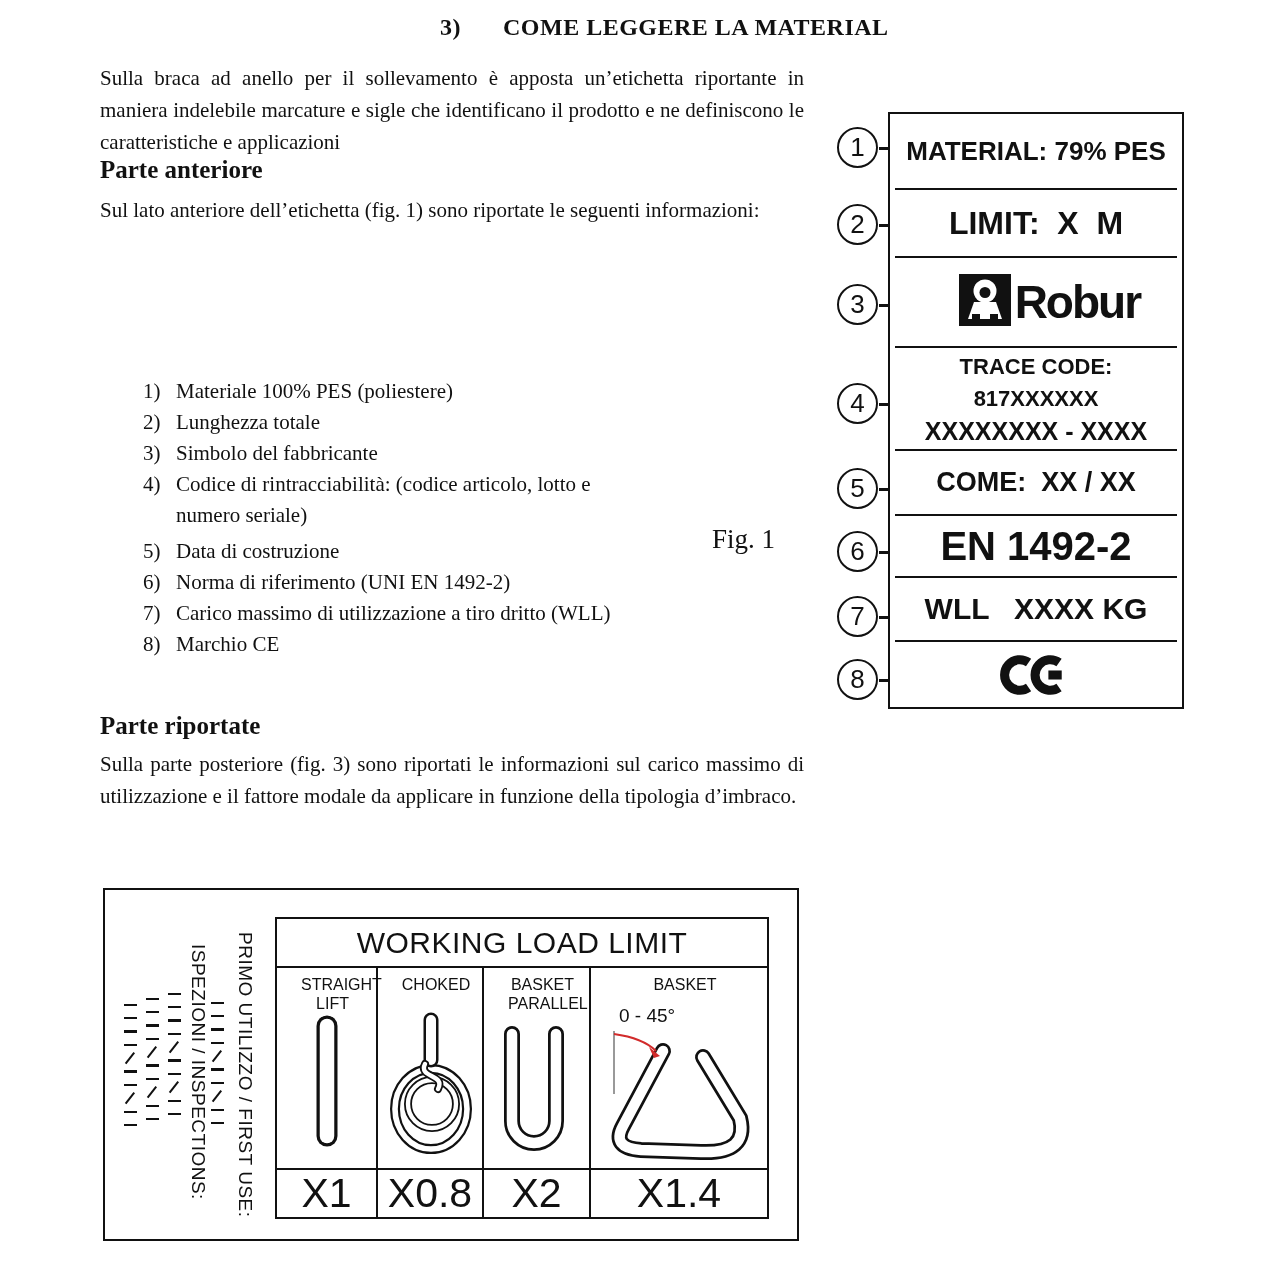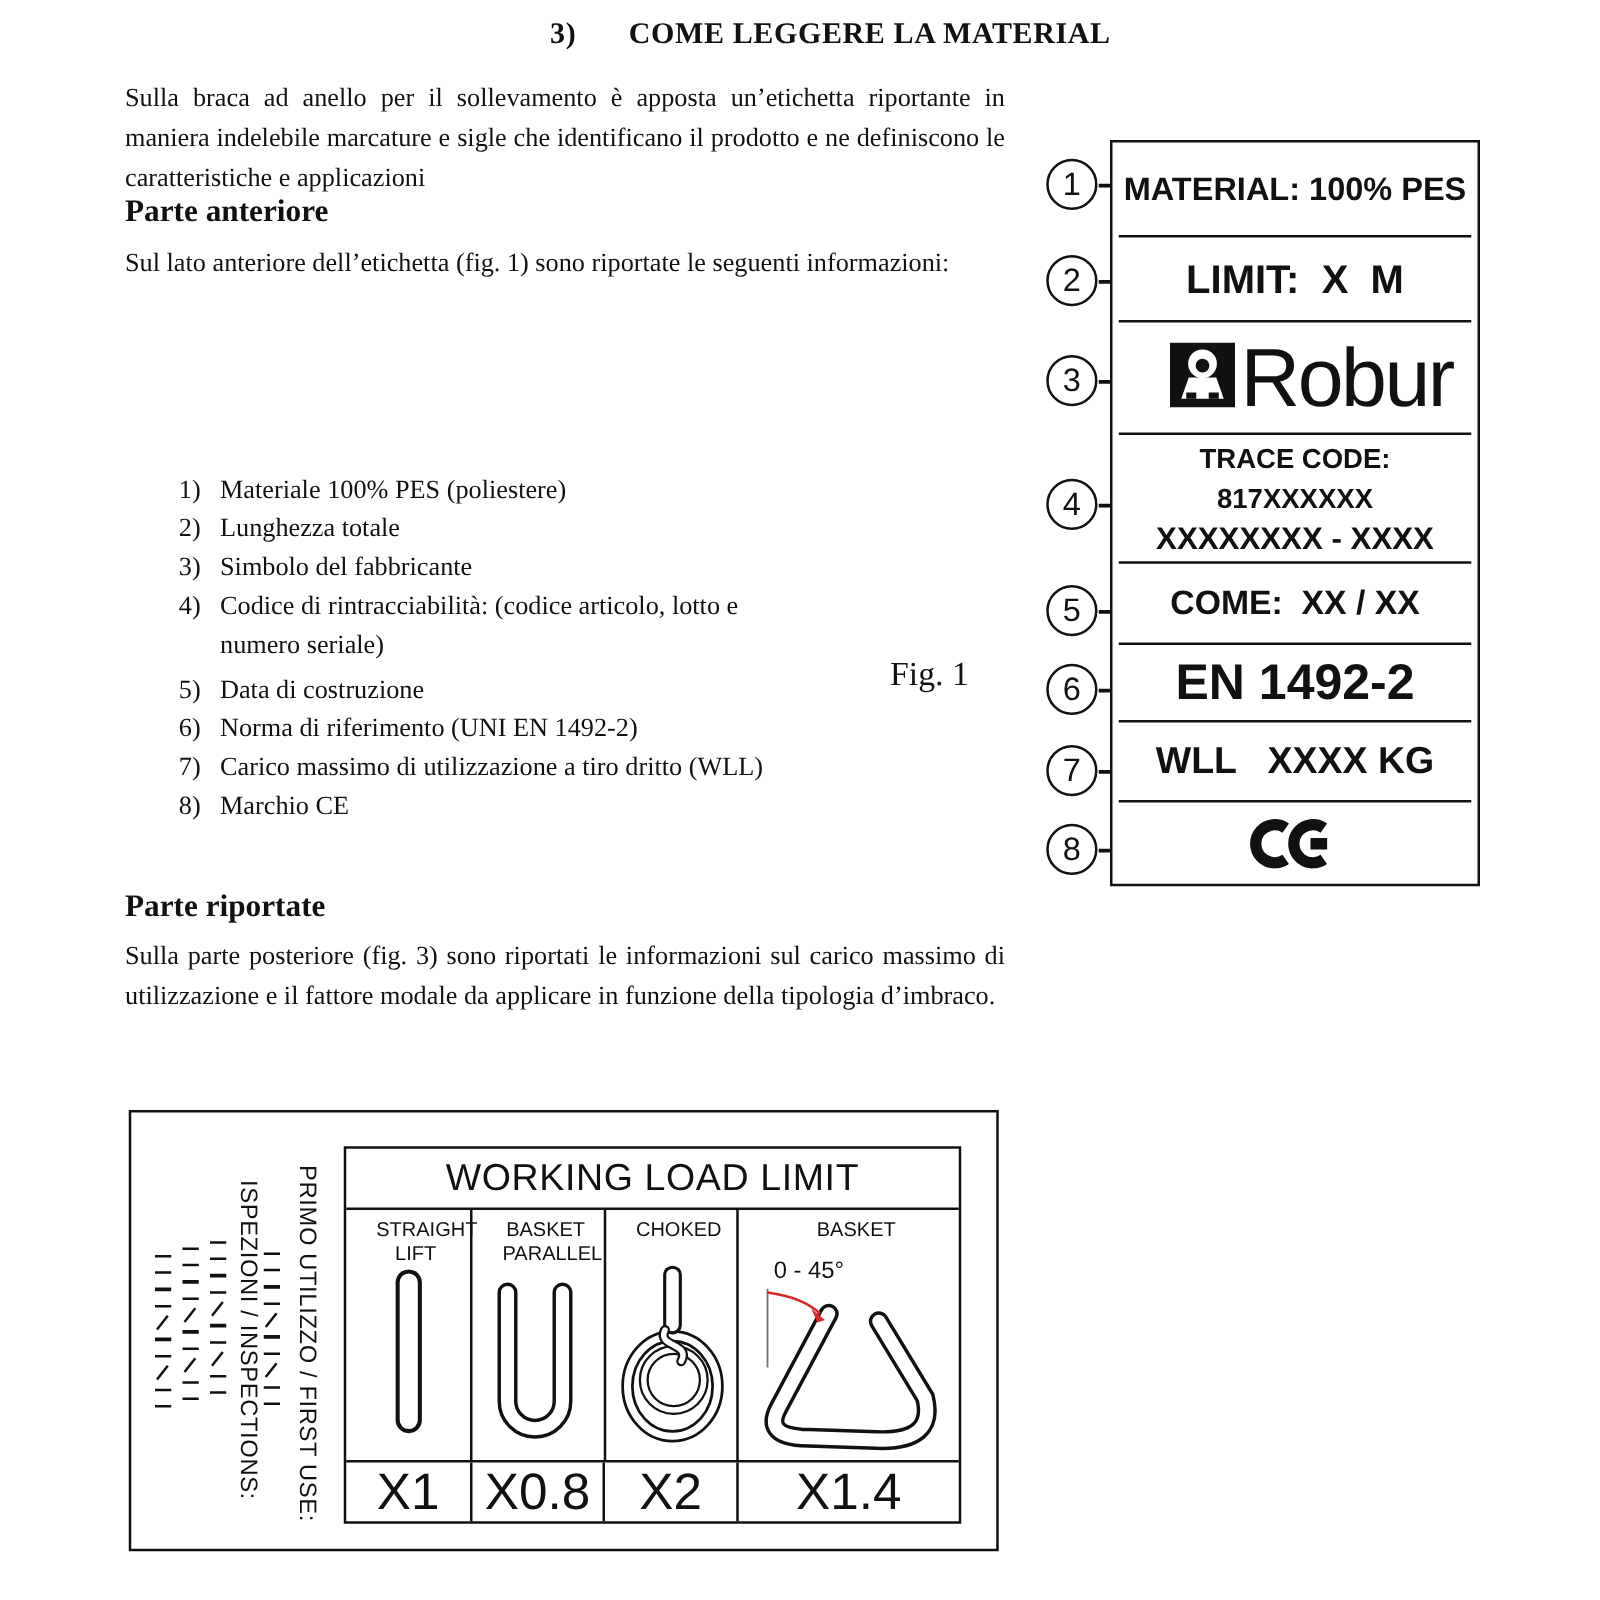--- a/index.html
+++ b/index.html
@@ -38,21 +38,21 @@
   .sep{height:2px;background:#111;margin:0 5px;flex:none}
   .r1{height:74px;font-size:26px}
   .r2{height:66px;font-size:32px}
   .r3{height:88px}
   .r4{height:101px;flex-direction:column;line-height:32px;font-size:22px}
   .r4 .big{font-size:25px}
   .r5{height:63px;font-size:27px}
   .r6{height:60px;font-size:40px}
   .r7{height:62px;font-size:30px}
   .r8{flex:1}
-  .brand-text{font-size:66px;font-weight:normal;letter-spacing:-2px;margin-left:4px}
+  .brand-text{font-size:46px;font-weight:bold;letter-spacing:-2px;margin-left:4px}
 
   
   .fig2{left:103px;top:888px;width:692px;height:349px;border:2.5px solid #111;background:#fff}
   .vtext{position:absolute;writing-mode:vertical-rl;font-family:"Liberation Sans",sans-serif;
          font-size:19px;letter-spacing:.5px;white-space:pre}
   .insp{left:82px;top:54px}
   .first{left:129px;top:42px}
   .datecol{position:absolute;display:flex;flex-direction:column;align-items:center}
   .datecol .dash{width:13px;height:2.2px;background:#111;margin:5.6px 0}
   .datecol .slash{width:14px;height:2.2px;background:#111;margin:5.6px 0;transform:rotate(-52deg)}
@@ -135,21 +135,21 @@
 <div class="abs cline" style="top:147px"></div>
 <div class="abs cline" style="top:224px"></div>
 <div class="abs cline" style="top:304px"></div>
 <div class="abs cline" style="top:403px"></div>
 <div class="abs cline" style="top:488px"></div>
 <div class="abs cline" style="top:551px"></div>
 <div class="abs cline" style="top:616px"></div>
 <div class="abs cline" style="top:679px"></div>
 
 <div class="abs label-box">
-  <div class="lrow r1">MATERIAL: 100% PES</div>
+  <div class="lrow r1">MATERIAL: 79% PES</div>
   <div class="sep"></div>
   <div class="lrow r2">LIMIT:  X  M</div>
   <div class="sep"></div>
   <div class="lrow r3">
     <span>
       <svg width="52" height="52" viewBox="0 0 52 52">
         <rect width="52" height="52" fill="#111"></rect>
         <circle cx="26" cy="17" r="11.5" fill="#fff"></circle>
         <circle cx="26" cy="18.5" r="5.5" fill="#111"></circle>
         <path d="M9 45 L15 28 H37 L43 45 Z" fill="#fff"></path>
@@ -237,40 +237,40 @@
     <div class="wtitle">WORKING LOAD LIMIT</div>
     <div class="wbody">
       <div class="wcell b c1">
         <svg class="dsvg" viewBox="0 0 99 200">
           <line x1="50" y1="58" x2="50" y2="168" stroke="#111" stroke-width="21" stroke-linecap="round"></line>
           <line x1="50" y1="58" x2="50" y2="168" stroke="#fff" stroke-width="14.5" stroke-linecap="round"></line>
           <line x1="50" y1="58" x2="50" y2="168" stroke="#111" stroke-width="2.2" stroke-linecap="round" opacity="0"></line>
         </svg>
         <div class="colhead">STRAIGHT LIFT</div>
       </div>
-      <div class="wcell b c3">
-        <svg class="dsvg" viewBox="0 0 105 200">
-          <path d="M 28,66 V 153 A 22,22 0 0 0 72,153 V 66" fill="none" stroke="#111" stroke-width="16" stroke-linecap="round"></path>
-          <path d="M 28,66 V 153 A 22,22 0 0 0 72,153 V 66" fill="none" stroke="#fff" stroke-width="10.5" stroke-linecap="round"></path>
-        </svg>
-        <div class="colhead">BASKET PARALLEL</div>
-      </div>
       <div class="wcell b c2">
         <svg class="dsvg" viewBox="0 0 104 200">
           <ellipse cx="53" cy="141" rx="36" ry="40" fill="none" stroke="#111" stroke-width="10"></ellipse>
           <ellipse cx="53" cy="141" rx="36" ry="40" fill="none" stroke="#fff" stroke-width="5.6"></ellipse>
           <circle cx="54" cy="136" r="24" fill="none" stroke="#111" stroke-width="8"></circle>
           <circle cx="54" cy="136" r="24" fill="none" stroke="#fff" stroke-width="4.4"></circle>
           <line x1="53" y1="52" x2="53" y2="92" stroke="#111" stroke-width="15" stroke-linecap="round"></line>
           <line x1="53" y1="52" x2="53" y2="92" stroke="#fff" stroke-width="10" stroke-linecap="round"></line>
           <path d="M 47,96 C 40,110 68,106 60,121" fill="none" stroke="#111" stroke-width="8" stroke-linecap="round"></path>
           <path d="M 47,96 C 40,110 68,106 60,121" fill="none" stroke="#fff" stroke-width="4.4" stroke-linecap="round"></path>
         </svg>
         <div class="colhead">CHOKED</div>
       </div>
+      <div class="wcell b c3">
+        <svg class="dsvg" viewBox="0 0 105 200">
+          <path d="M 28,66 V 153 A 22,22 0 0 0 72,153 V 66" fill="none" stroke="#111" stroke-width="16" stroke-linecap="round"></path>
+          <path d="M 28,66 V 153 A 22,22 0 0 0 72,153 V 66" fill="none" stroke="#fff" stroke-width="10.5" stroke-linecap="round"></path>
+        </svg>
+        <div class="colhead">BASKET PARALLEL</div>
+      </div>
       <div class="wcell c4">
         <svg class="dsvg" viewBox="0 0 172 200">
           <line x1="21" y1="63" x2="21" y2="126" stroke="#777" stroke-width="1.5"></line>
           <path d="M 70,83 L 30,158 Q 18,180 48,182 L 108,184 Q 156,186 147,150 L 110,89" fill="none" stroke="#111" stroke-width="16" stroke-linecap="round"></path>
           <path d="M 70,83 L 30,158 Q 18,180 48,182 L 108,184 Q 156,186 147,150 L 110,89" fill="none" stroke="#fff" stroke-width="10.5" stroke-linecap="round"></path>
           <path d="M 21,66 Q 50,70 63,83" fill="none" stroke="#d22b2b" stroke-width="2.2"></path>
           <polygon points="67,88 56,79 61,90" fill="#d22b2b"></polygon>
           <text x="26" y="54" font-size="19" fill="#111" font-family="Liberation Sans, sans-serif">0 - 45°</text>
         </svg>
         <div class="colhead">BASKET</div>

